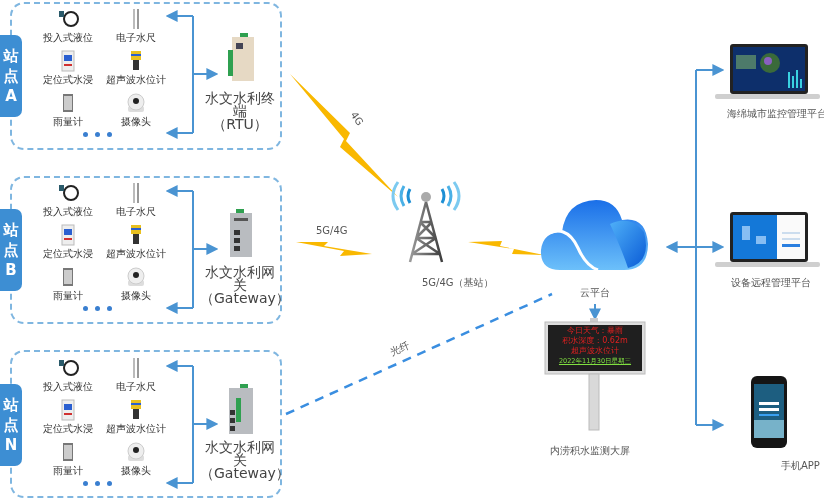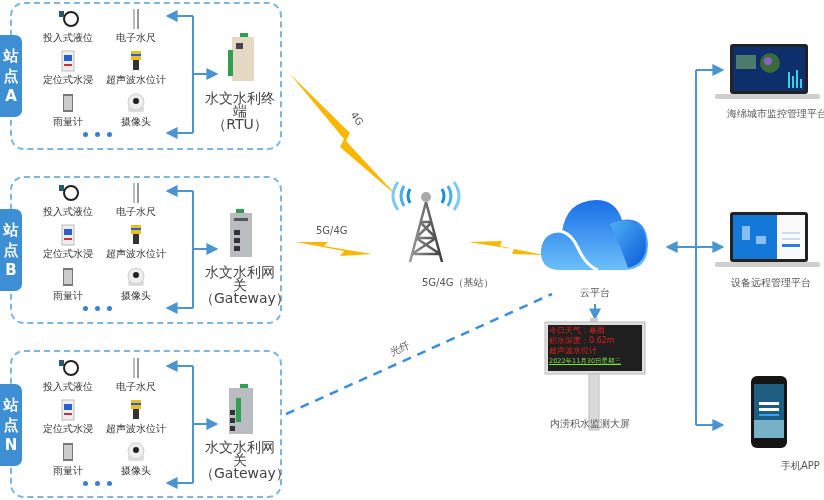--- a/index.html
+++ b/index.html
@@ -310,23 +310,23 @@
   <div>水文水利网关</div>
   <div>（Gateway）</div>
 </div>
 
 <div class="net-label" style="left:350px; top:113px; transform:rotate(55deg);">4G</div>
 <div class="net-label" style="left:316px; top:216px;margin-top:9px;">5G/4G</div>
 <div class="net-label" style="left:390px; top:342px; transform:rotate(-24deg);">光纤</div>
 <div class="net-label" style="left:394px; top:276px;margin-left:28px;">5G/4G（基站）</div>
 <div class="net-label" style="left:580px; top:286px;">云平台</div>
 
-<div class="abs" style="left:549px; top:326px; width:92px; font-size:8px; line-height:10px; color:#e02020; text-align:left;">
+<div class="abs" style="left:549px; top:326px; width:92px; font-size:8px; line-height:10px; color:#e02020; text-align:center;">
   <div>今日天气：暴雨</div>
   <div>积水深度：0.62m</div>
   <div>超声波水位计</div>
   <div style="color:#80e040; font-size:6.5px;text-decoration:underline;">2022年11月30日星期三</div>
 </div>
-<div class="net-label" style="left:550px; top:417px;">内涝积水监测大屏</div>
+<div class="net-label" style="left:550px; top:444px;">内涝积水监测大屏</div>
 
 <div class="net-label" style="left:727px; top:107px;">海绵城市监控管理平台</div>
 <div class="net-label" style="left:731px; top:276px;text-align:center;">设备远程管理平台</div>
 <div class="net-label" style="left:781px; top:459px;">手机APP</div>
 
 </body></html>

